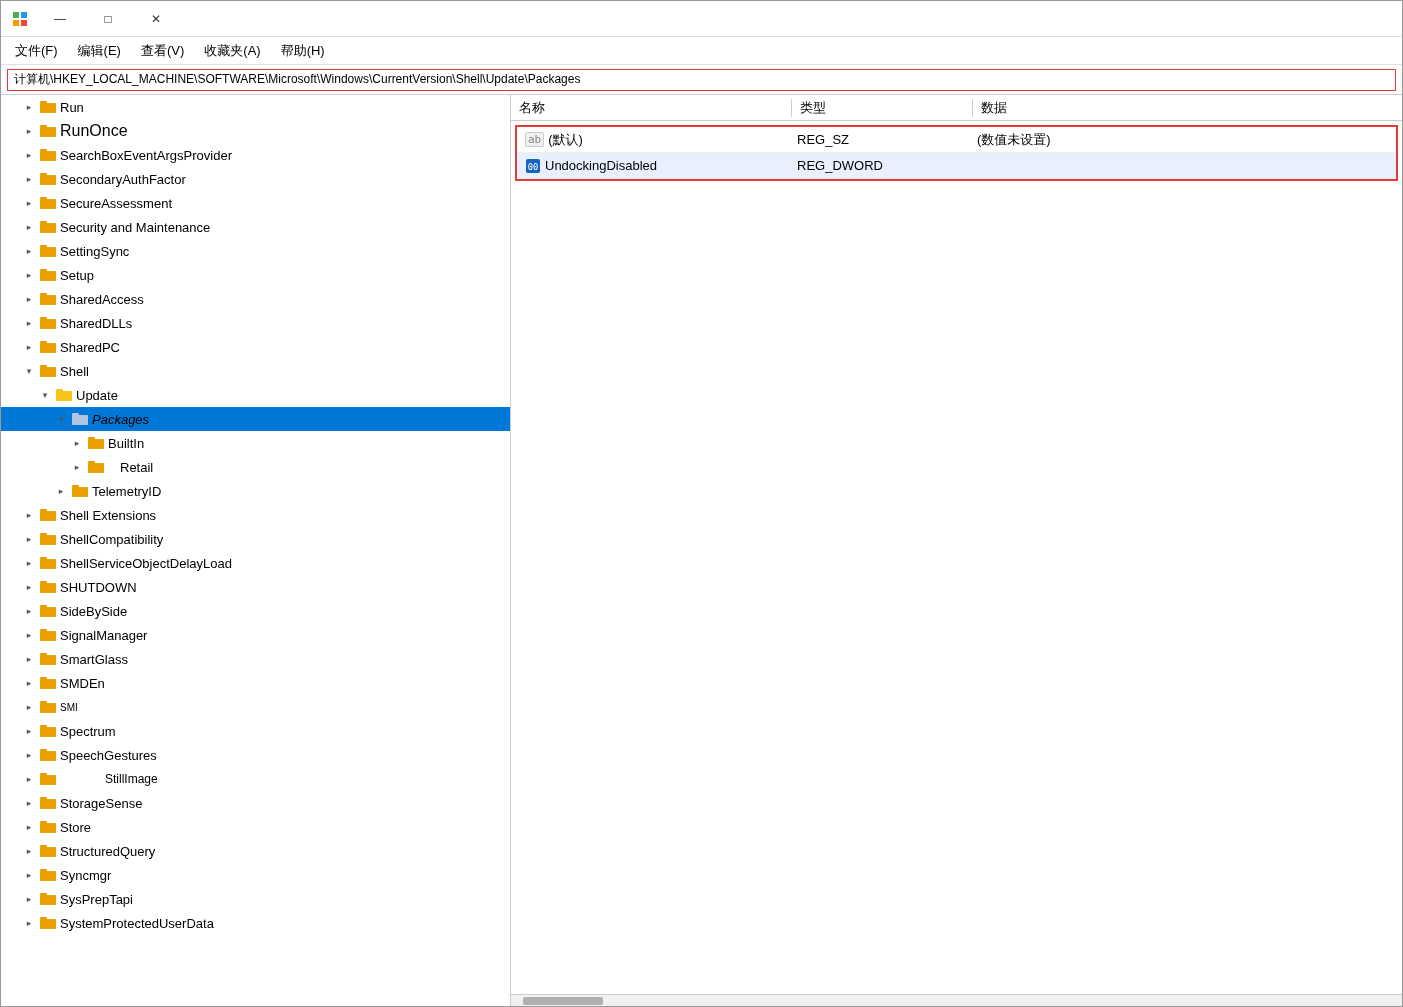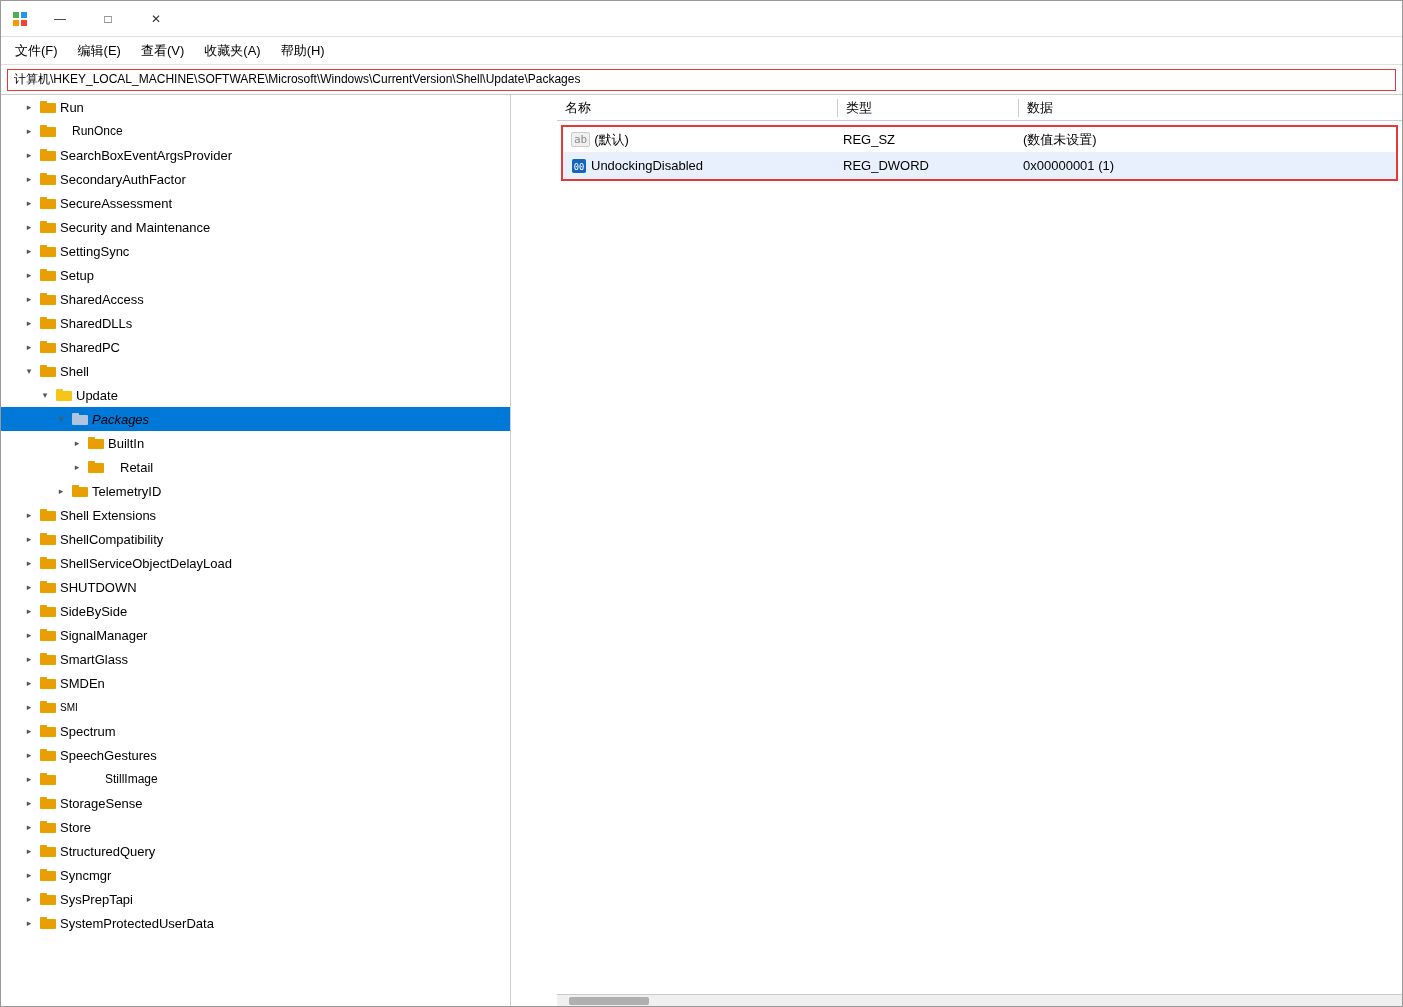--- a/index.html
+++ b/index.html
@@ -132,21 +132,20 @@
       color: #555;
       flex-shrink: 0;
     }
     
     .right-panel {
       flex: 1;
       background: #fff;
       display: flex;
       flex-direction: column;
       overflow: hidden;
-      margin-left: 46px;
     }
     .reg-table-header {
       display: flex;
       background: #fff;
       border-bottom: 1px solid #ccc;
       height: 26px;
       align-items: center;
       font-weight: normal;
       font-size: 13px;
     }
@@ -256,21 +255,21 @@
       <rect x="1" y="3" width="7" height="3" rx="1" fill="#e8a000"></rect>
     </svg></span>
             <span style="font-size: 13px;">Run</span>
           </div>
           <div class="tree-item" style="padding-left: 20px;">
             <span class="expand-btn">▸</span>
             <span style="display: inline-block; margin-right: 3px; margin-left: 2px;"><svg width="18" height="16" viewBox="0 0 18 16">
       <rect x="1" y="5" width="16" height="10" rx="1" fill="#e8a000"></rect>
       <rect x="1" y="3" width="7" height="3" rx="1" fill="#e8a000"></rect>
     </svg></span>
-            <span style="font-size: 12px; margin-left: 12px;">RunOnce</span>
+            <span style="font-size: 16px;">RunOnce</span>
           </div>
           <div class="tree-item" style="padding-left: 20px;">
             <span class="expand-btn">▸</span>
             <span style="display: inline-block; margin-right: 3px; margin-left: 2px;"><svg width="18" height="16" viewBox="0 0 18 16">
       <rect x="1" y="5" width="16" height="10" rx="1" fill="#e8a000"></rect>
       <rect x="1" y="3" width="7" height="3" rx="1" fill="#e8a000"></rect>
     </svg></span>
             <span style="font-size: 13px;">SearchBoxEventArgsProvider</span>
           </div>
           <div class="tree-item" style="padding-left: 20px;">
@@ -560,21 +559,20 @@
               <span class="icon-gear">
 
                 <svg width="14" height="14" viewBox="0 0 16 16">
                   <rect x="0" y="0" width="16" height="16" rx="2" fill="#1565c0"></rect>
                   <text x="2" y="12" font-size="10" fill="white" font-family="monospace">00</text>
                 </svg>
               </span>
               <span>UndockingDisabled</span>
             </div>
             <div class="reg-cell-type">REG_DWORD</div>
-            <div class="reg-cell-data">0x00000001 (1)</div>
           </div>
         </div>
       </div>
 
       <div class="h-scrollbar">
         <div class="h-scroll-thumb"></div>
       </div>
     </div>
   </div>
 </div>

